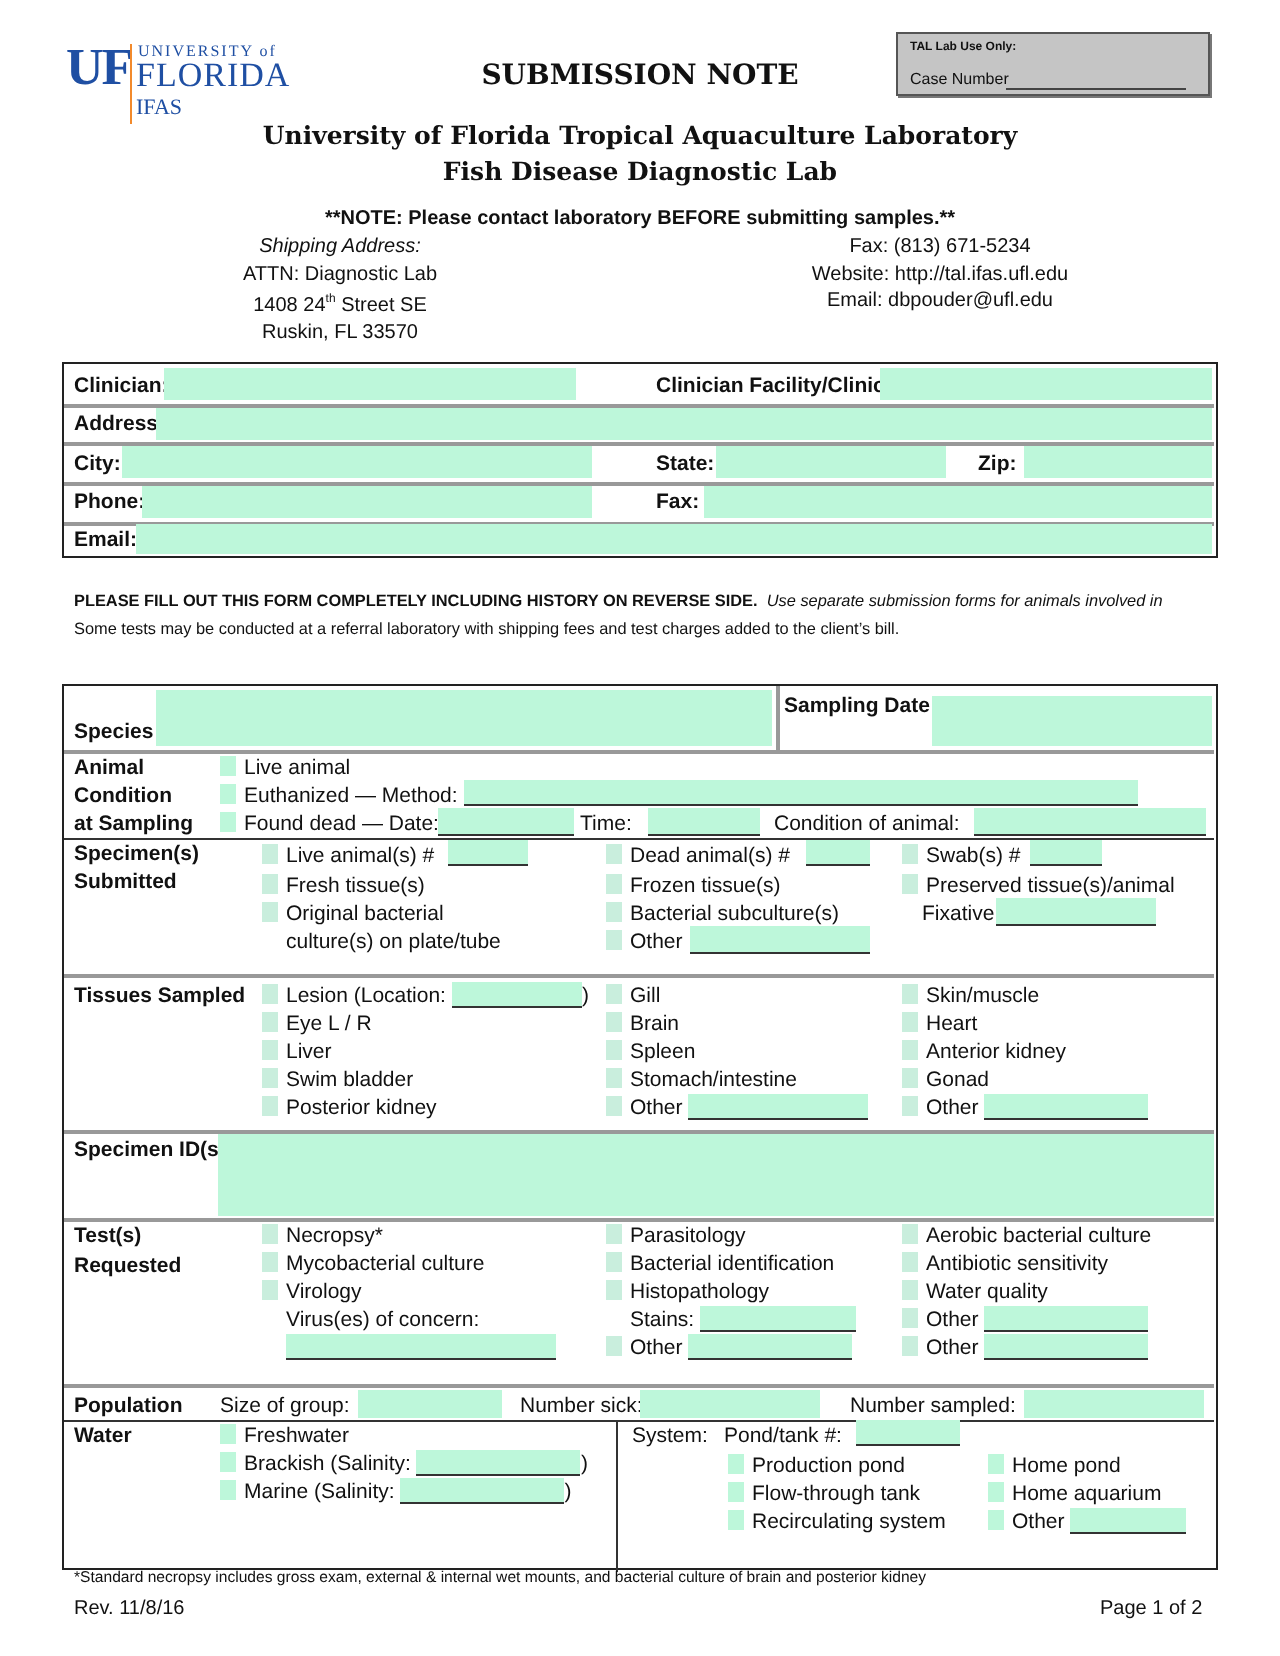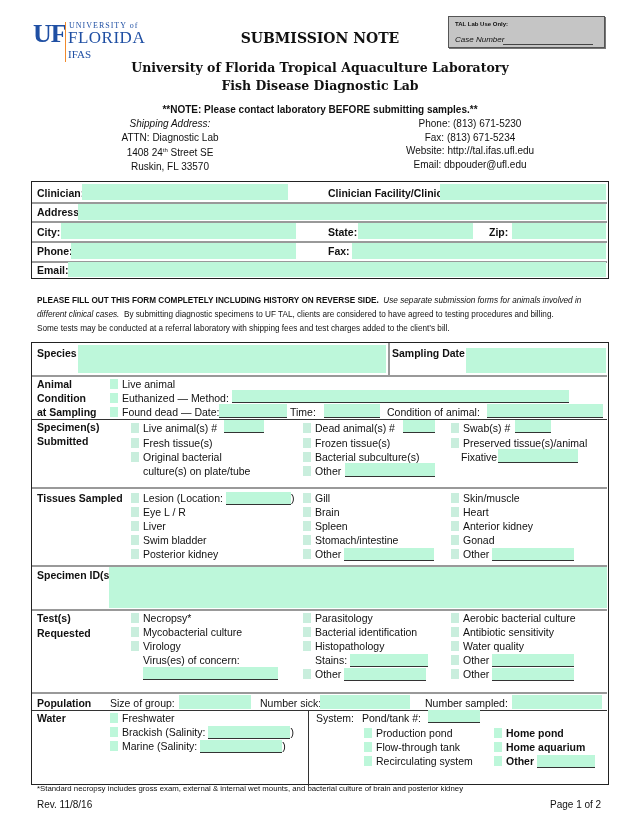--- a/index.html
+++ b/index.html
@@ -16,21 +16,21 @@
 
   
   .logo-uf { left: 33px; top: 22px; font-family: "Liberation Serif", serif; font-weight: bold; font-size: 26px; color: #1f4fa3; letter-spacing: -1px; line-height: 24px; }
   .logo-bar { left: 65px; top: 22px; width: 1px; height: 40px; background: #f28a2c; }
   .logo-univ { left: 69px; top: 21px; font-family: "Liberation Serif", serif; font-size: 8px; letter-spacing: 1px; color: #1f4fa3; }
   .logo-florida { left: 68px; top: 28px; font-family: "Liberation Serif", serif; font-size: 17px; color: #1f4fa3; letter-spacing: 0.5px; }
   .logo-ifas { left: 68px; top: 48px; font-family: "Liberation Serif", serif; font-size: 11px; color: #1f4fa3; }
 
   .lab-box { left: 448px; top: 16px; width: 157px; height: 32px; background: #c5c5c5; border: 1px solid #555; box-shadow: 1px 1px 0 #777; }
   .lab-box .l1 { position: absolute; left: 6px; top: 4px; font-size: 6px; font-weight: bold; }
-  .lab-box .l2 { position: absolute; left: 6px; top: 18px; font-size: 8px; font-style: italic; }
+  .lab-box .l2 { position: absolute; left: 6px; top: 18px; font-size: 8px; }
   .lab-box .l2u { position: absolute; left: 54px; top: 27px; width: 90px; border-bottom: 1px solid #444; }
 
   .title { left: 0; width: 640px; text-align: center; font-weight: bold; }
 
   
   .box { border: 1.5px solid #222; }
   .hline { height: 2px; background: #999; }
 </style>
 </head>
 <body>
@@ -55,21 +55,20 @@
 <div class="abs title" style="top:104px;font-size:10px;">**NOTE:  Please contact laboratory BEFORE submitting samples.**</div>
 
 <div class="abs" style="left:80px;top:117px;width:180px;text-align:center;font-size:10px;line-height:13.5px;">
   <div style="font-style:italic;">Shipping Address:</div>
   <div>ATTN:  Diagnostic Lab</div>
   <div>1408 24<sup style="font-size:6px;">th</sup> Street SE</div>
   <div>Ruskin, FL  33570</div>
 </div>
 
 <div class="abs" style="left:380px;top:117px;width:180px;text-align:center;font-size:10px;line-height:13.5px;">
-  <div>Phone:  (813) 671-5230</div>
   <div>Fax:  (813) 671-5234</div>
   <div>Website:  http://tal.ifas.ufl.edu</div>
   <div>Email:   dbpouder@ufl.edu</div>
 </div>
 
 <div class="abs box" style="left:31px;top:181px;width:578px;height:98px;">
 
   <div class="abs t lbl" style="left:5px;top:4px;">Clinician:</div>
   <div class="abs fill" style="left:50px;top:2px;width:206px;height:16px;"></div>
   <div class="abs t lbl" style="left:296px;top:4px;">Clinician Facility/Clinic:</div>
@@ -93,27 +92,26 @@
   <div class="abs t lbl" style="left:296px;top:62px;">Fax:</div>
   <div class="abs fill" style="left:320px;top:61px;width:254px;height:16px;"></div>
   <div class="abs hline" style="left:0;top:79px;width:575px;"></div>
 
   <div class="abs t lbl" style="left:5px;top:81px;">Email:</div>
   <div class="abs fill" style="left:36px;top:80px;width:538px;height:15px;"></div>
 </div>
 
 <div class="abs" style="left:37px;top:294px;width:570px;font-size:8.2px;line-height:14px;">
   <div class="t" style="font-size:8.2px;"><span class="lbl">PLEASE FILL OUT THIS FORM COMPLETELY INCLUDING HISTORY ON REVERSE SIDE.</span>&nbsp; <i>Use separate submission forms for animals involved in</i></div>
-  <div class="t" style="font-size:8.2px;"><i>different clinical cases.</i>&nbsp; <span>By submitting diagnostic specimens to UF TAL, clients are considered to have agreed to testing procedures and billing.</span></div>
   <div class="t" style="font-size:8.2px;">Some tests may be conducted at a referral laboratory with shipping fees and test charges added to the client’s bill.</div>
 </div>
 
 <div class="abs box" style="left:31px;top:342px;width:578px;height:443px;">
 
-  <div class="abs t lbl" style="left:5px;top:3px;">Species</div>
+  <div class="abs t lbl" style="left:5px;top:16px;">Species</div>
   <div class="abs fill" style="left:46px;top:2px;width:308px;height:28px;"></div>
   <div class="abs" style="left:356px;top:0;width:2px;height:32px;background:#999;"></div>
   <div class="abs t lbl" style="left:360px;top:3px;">Sampling Date</div>
   <div class="abs fill" style="left:434px;top:5px;width:140px;height:25px;"></div>
   <div class="abs hline" style="left:0;top:32px;width:575px;"></div>
 
   <div class="abs lbl" style="left:5px;top:34px;line-height:14px;font-size:10.5px;">
     <div>Animal</div>
     <div>Condition</div>
     <div>at Sampling</div>
@@ -225,21 +223,21 @@
   </div>
   <div class="abs" style="left:276px;top:368px;width:1px;height:75px;background:#333;"></div>
   <div class="abs t" style="left:284px;top:368px;">System:</div>
   <div class="abs t" style="left:330px;top:368px;">Pond/tank #:</div>
   <div class="abs fill uline" style="left:396px;top:367px;width:52px;height:13px;"></div>
   <div class="abs" style="left:332px;top:383px;line-height:14.6px;">
     <div class="t"><span class="chk"></span><span>Production pond</span></div>
     <div class="t"><span class="chk"></span><span>Flow-through tank</span></div>
     <div class="t"><span class="chk"></span><span>Recirculating system</span></div>
   </div>
-  <div class="abs" style="left:462px;top:383px;line-height:14.6px;font-weight:bold;">
+  <div class="abs" style="left:462px;top:383px;line-height:14.6px;">
     <div class="t"><span class="chk"></span><span>Home pond</span></div>
     <div class="t"><span class="chk"></span><span>Home aquarium</span></div>
     <div class="t"><span class="chk"></span><span>Other</span><span class="fill uline" style="display:inline-block;width:58px;height:13px;vertical-align:-3px;margin-left:3px;"></span></div>
   </div>
 </div>
 
 <div class="abs t" style="left:37px;top:782px;font-size:7.8px;">*Standard necropsy includes gross exam, external &amp; internal wet mounts, and bacterial culture of brain and posterior kidney</div>
 <div class="abs t" style="left:37px;top:798px;font-size:10px;">Rev. 11/8/16</div>
 <div class="abs t" style="left:550px;top:798px;font-size:10px;">Page 1 of 2</div>
 

